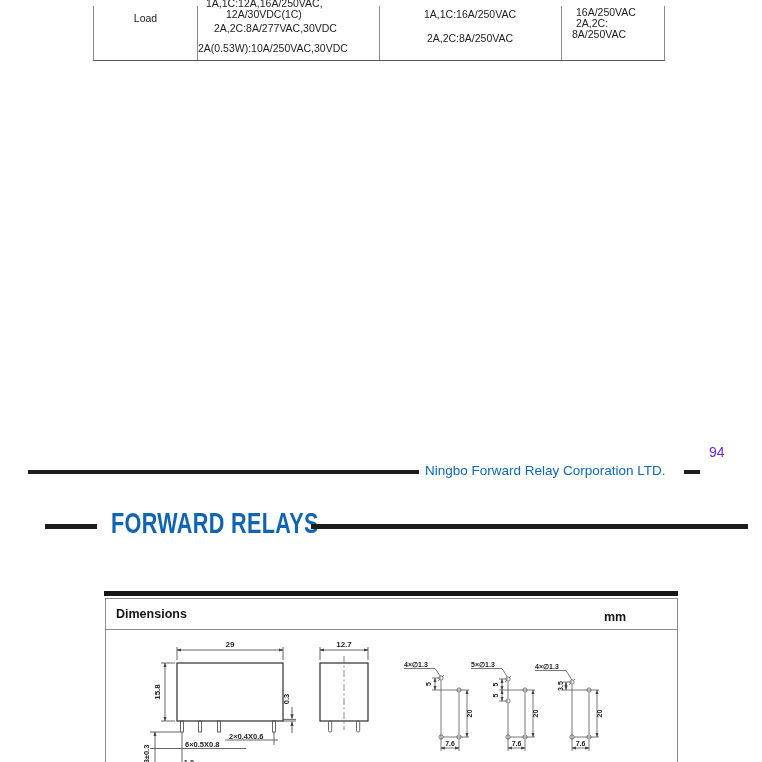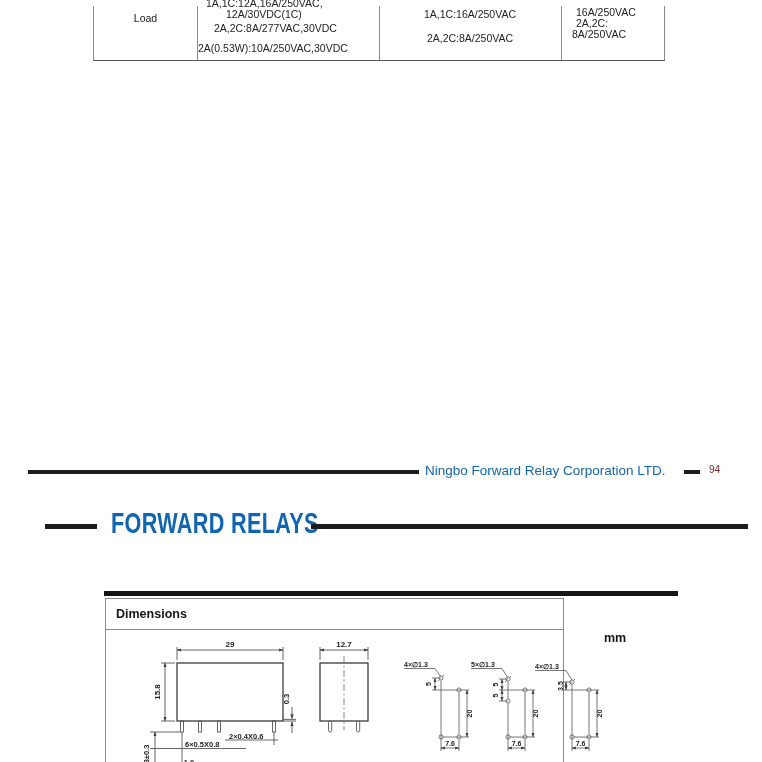--- a/index.html
+++ b/index.html
@@ -20,41 +20,41 @@
     margin-top:6px;
   }
   .spec-table .vline { position:absolute; top:0; bottom:0; width:1px; background:#8a8a8a; }
   .spec-table .cell-text { position:absolute; font-size:10.5px; white-space:nowrap; color:#222; }
   .ctr { text-align:center; }
 
   
   .footer-rule  { position:absolute; left:28px;  top:470px; width:391px; height:4px; background:#1c1c1c; }
   .footer-dash  { position:absolute; left:684px; top:470px; width:16px;  height:4px; background:#1c1c1c; }
   .footer-company { position:absolute; left:425px; top:463px; font-size:13.5px; white-space:nowrap;text-align:center; }
-  .footer-page { position:absolute; left:709px; top:464px; font-size:10px; color:#7f1d1d; }
+  .footer-page { position:absolute; left:709px; top:444px; font-size:14px; color:#6d28d9; }
 
   
   .hdr-line-l { position:absolute; left:45px;  top:524px; width:52px;  height:5px; background:#1c1c1c; }
   .hdr-line-r { position:absolute; left:311px; top:524px; width:437px; height:5px; background:#1c1c1c; }
   .hdr-title {
     position:absolute; left:111px; top:506px;
     font-size:30px; font-weight:bold; white-space:nowrap;
     transform:scaleX(0.72); transform-origin:left center;
     letter-spacing:0.5px;
   }
 
   
   .dim-bar { position:absolute; left:104px; top:591px; width:574px; height:5px; background:#161616; }
   .dim-box {
-    position:absolute; left:105px; top:598px; width:459px; height:164px;
+    position:absolute; left:105px; top:598px; width:573px; height:164px;
     border:1px solid #8a8a8a; border-bottom:none;
   }
   .dim-box .head-rule { position:absolute; left:0; right:0; top:30px; height:1px; background:#8a8a8a; }
   .dim-title { position:absolute; left:10px; top:8px;  font-size:12.5px; font-weight:bold; color:#161616; }
-  .dim-unit  { position:absolute; left:498px; top:11px; font-size:12.5px; font-weight:bold; color:#161616;margin-top:21px; }
+  .dim-unit  { position:absolute; left:498px; top:11px; font-size:12.5px; font-weight:bold; color:#161616; }
   .dim-svg { position:absolute; left:105px; top:628px; }
 </style>
 </head>
 <body>
 
 <div class="spec-table">
   <div class="vline" style="left:103px"></div>
   <div class="vline" style="left:285px"></div>
   <div class="vline" style="left:467px"></div>
 

